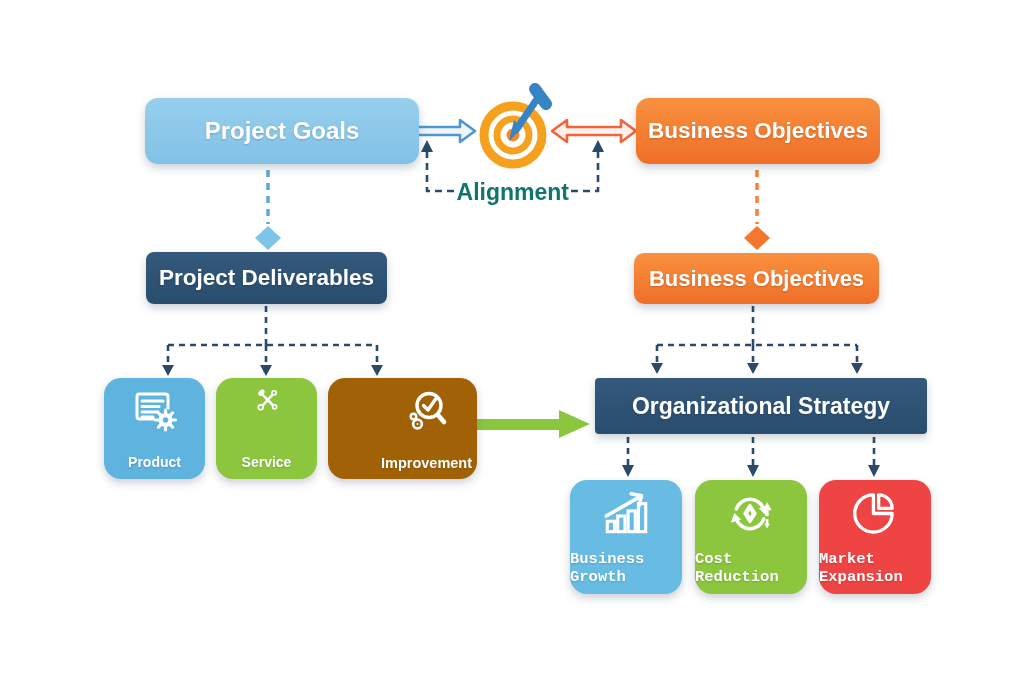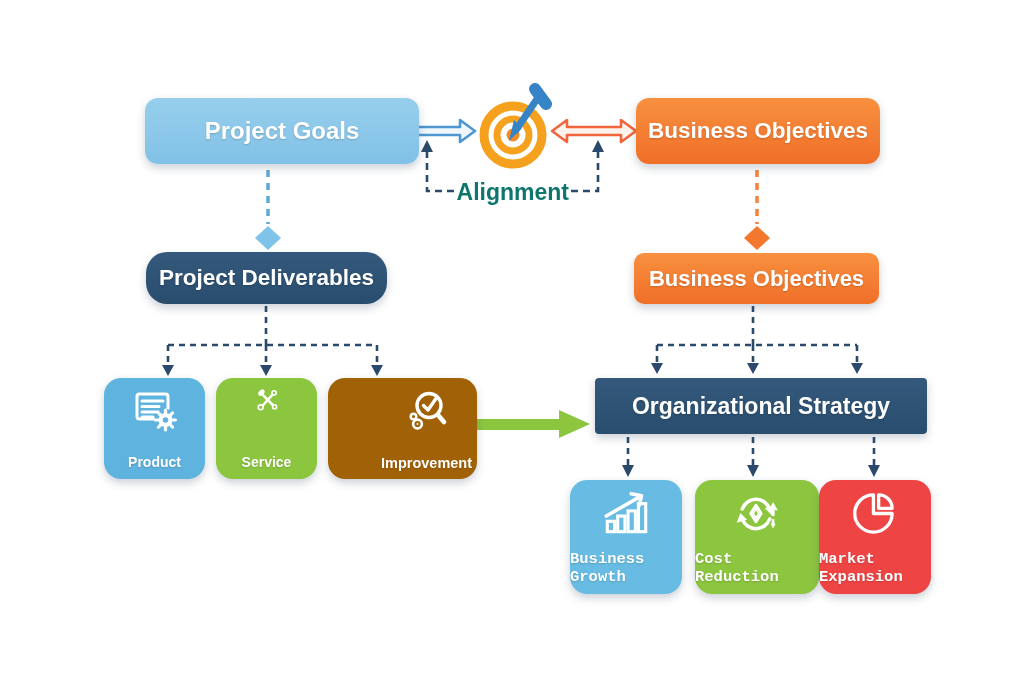--- a/index.html
+++ b/index.html
@@ -11,40 +11,40 @@
     position:absolute;display:flex;align-items:center;justify-content:center;
     color:#fff;font-weight:700;text-align:center;
     box-shadow:0 4px 9px rgba(50,70,95,.25);
     text-shadow:0 1px 2px rgba(0,0,0,.18);
   }
   .banner{border-radius:13px;}
   .pg   {left:145px;top:98px;width:274px;height:66px;font-size:24px;
          background:linear-gradient(180deg,#97CFED,#81C1E6);}
   .bo-top{left:636px;top:98px;width:244px;height:66px;font-size:22.5px;
          background:linear-gradient(180deg,#F8903F,#F06F28);}
-  .pd   {left:146px;top:252px;width:241px;height:52px;font-size:22.5px;border-radius:21px;
+  .pd   {left:146px;top:252px;width:241px;height:52px;font-size:22.5px;border-radius:8px;
          background:linear-gradient(180deg,#34597C,#294D6D);}
   .bo-mid{left:634px;top:253px;width:245px;height:51px;font-size:22px;border-radius:10px;
          background:linear-gradient(180deg,#F8903F,#F06F28);}
   .os   {left:595px;top:378px;width:332px;height:56px;font-size:23px;border-radius:4px;
          background:linear-gradient(180deg,#34597C,#294D6D);}
   .card{
     position:absolute;display:flex;flex-direction:column;align-items:center;
     justify-content:flex-start;border-radius:17px;color:#fff;font-weight:700;
     box-shadow:0 4px 9px rgba(50,70,95,.25);text-shadow:0 1px 2px rgba(0,0,0,.18);
   }
   .card .icn{margin-top:7px;}
   .card .lbl{margin-top:auto;margin-bottom:8px;line-height:1.12;}
   .c-product    {left:104px;top:378px;width:101px;height:101px;background:#5FB3DF;}
   .c-service    {left:216px;top:378px;width:101px;height:101px;background:#8CC63F;gap:44px;}
   .c-improve    {left:328px;top:378px;width:101px;height:101px;background:#a16207;padding-left:48px;}
   .c-product .lbl,.c-service .lbl{font-size:14px;}
   .c-improve .lbl{font-size:14.5px;}
   .c-growth {left:570px;top:480px;width:112px;height:114px;background:#68BCE3;}
-  .c-cost   {left:695px;top:480px;width:124px;height:114px;background:#8CC63F;}
+  .c-cost   {left:695px;top:480px;width:112px;height:114px;background:#8CC63F;}
   .c-market {left:819px;top:480px;width:112px;height:114px;background:#ef4444;}
   .c-growth .lbl,.c-cost .lbl,.c-market .lbl{font-size:15.5px;font-family:Liberation Mono, monospace;}
   .overlay{position:absolute;left:0;top:0;pointer-events:none;}
   .align-label{
     position:absolute;left:455px;top:179px;width:114px;text-align:right;
     font-size:23px;font-weight:700;color:#0f766e;
   }
 </style>
 </head>
 <body>

